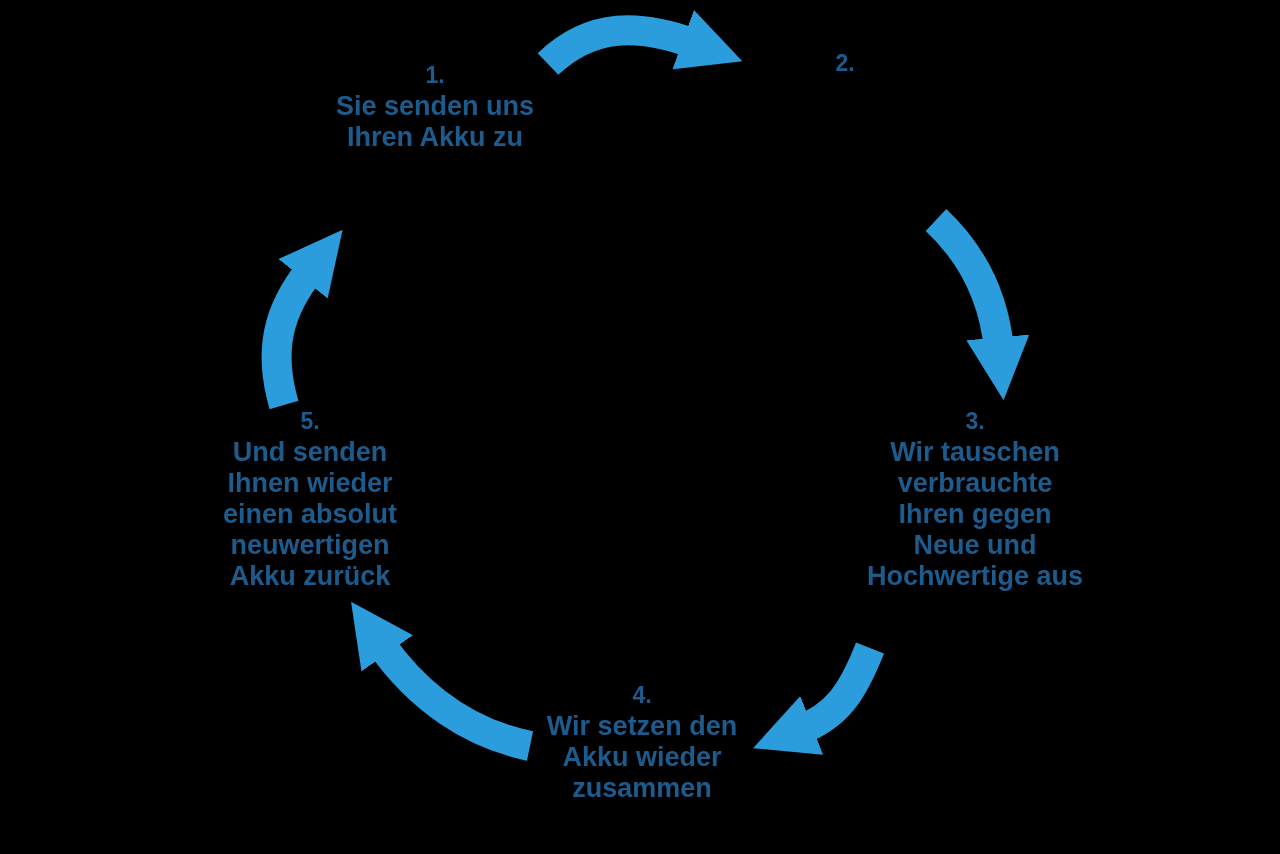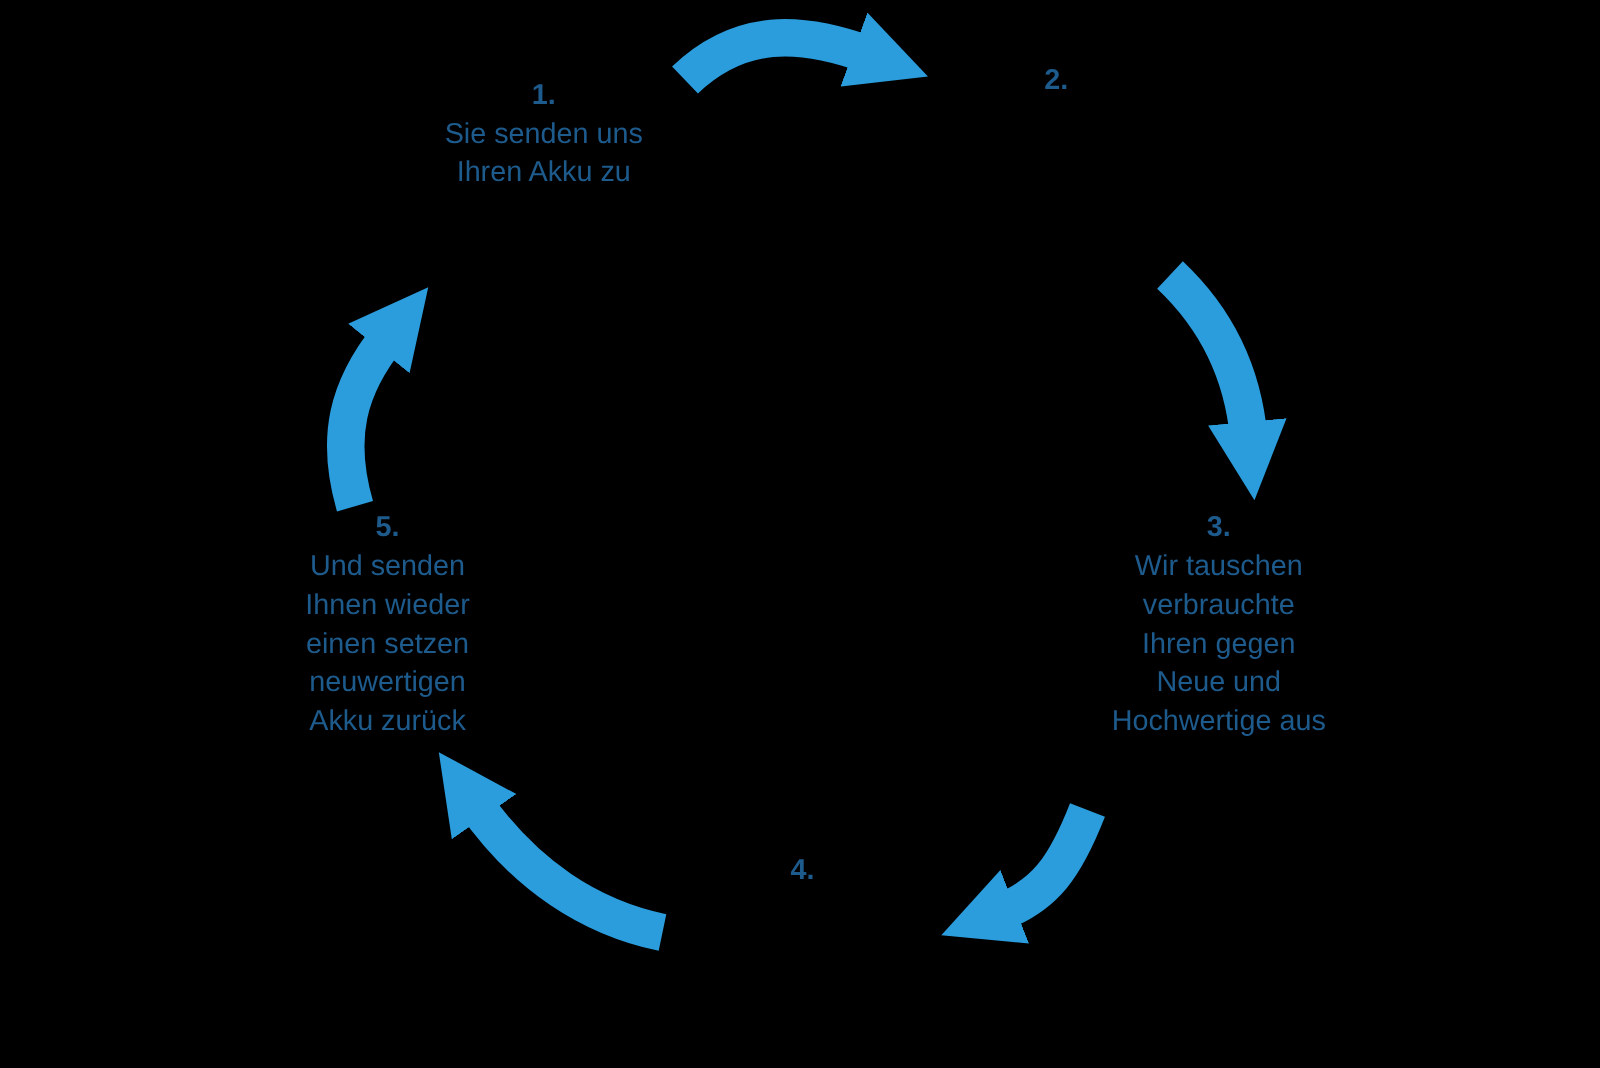--- a/index.html
+++ b/index.html
@@ -26,22 +26,22 @@
     text-align: center;
     color: #1e5b8d;
   }
   .step .num {
     display: block;
     font-weight: bold;
     font-size: 23px;
     line-height: 31px;
   }
   .step .txt {
-    font-weight: normal;
-    font-size: 23px;
+    font-weight: bold;
+    font-size: 27px;
     line-height: 31px;
     white-space: pre-line;
   }
   .s1 { left: 315px; top: 60px; }
   .s2 { left: 725px; top: 48px; }
   .s3 { left: 855px; top: 406px; }
   .s4 { left: 522px; top: 680px; }
   .s5 { left: 190px; top: 406px; }
 </style>
 </head>
@@ -81,24 +81,27 @@
     <span class="num">3.</span>
     <div class="txt">Wir tauschen
 verbrauchte
 Ihren gegen
 Neue und
 Hochwertige aus</div>
   </div>
 
   <div class="step s4">
     <span class="num">4.</span>
+    <div class="txt">Wir setzen den
+Akku wieder
+zusammen</div>
   </div>
 
   <div class="step s5">
     <span class="num">5.</span>
     <div class="txt">Und senden
 Ihnen wieder
-einen setzen
+einen absolut
 neuwertigen
 Akku zurück</div>
   </div>
 
 </div>
 
 </body></html>

